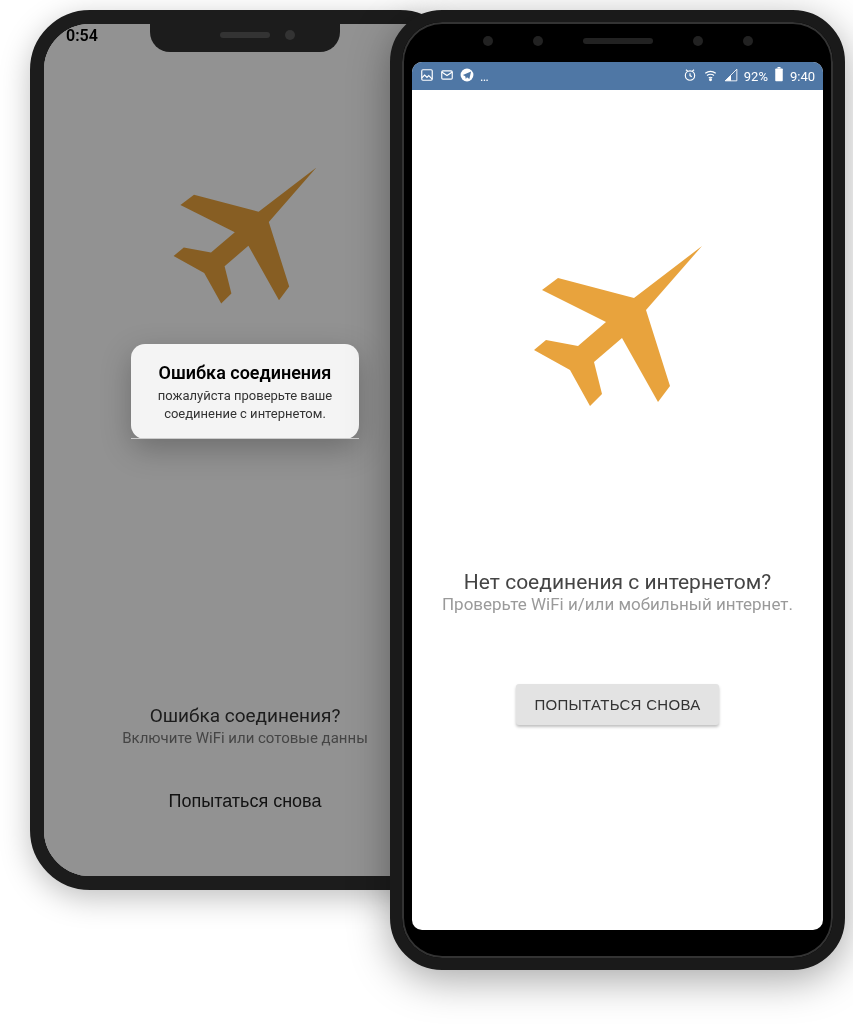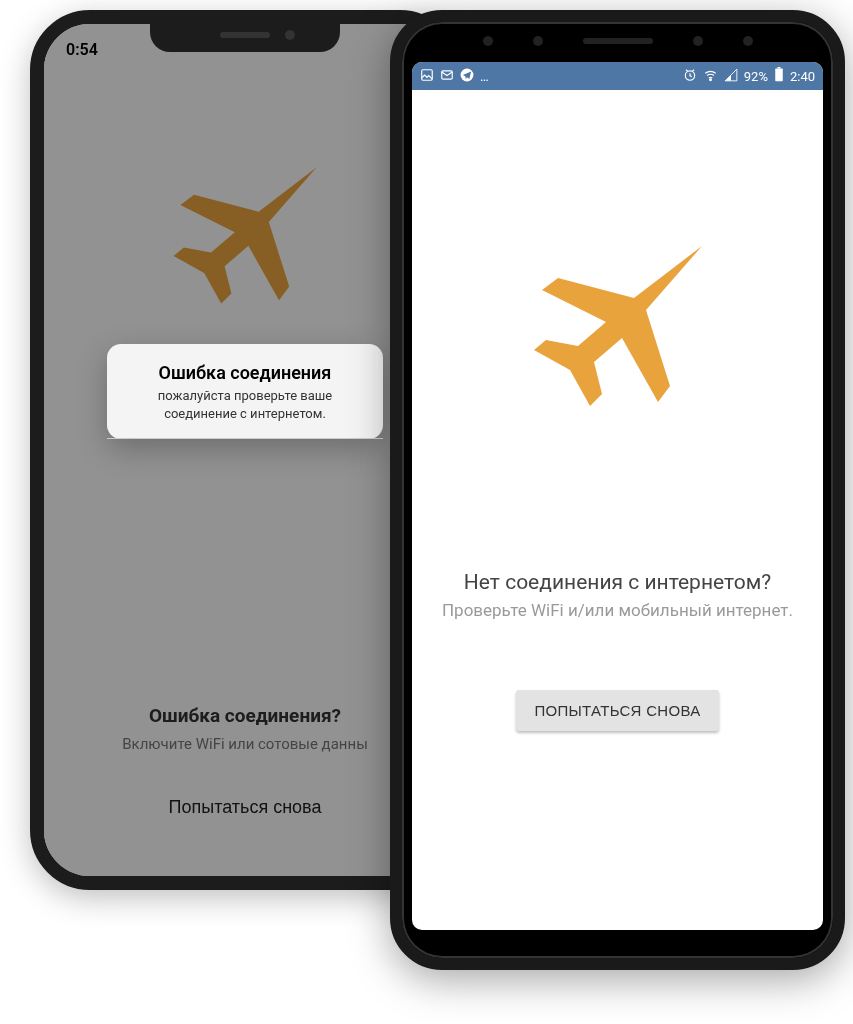--- a/index.html
+++ b/index.html
@@ -58,21 +58,21 @@
     background:#fbfbfb;
   }
   .iphone .overlay {
     position:absolute;
     inset:0;
     background:rgba(0,0,0,.42);
     z-index:10;
   }
   .iphone .statusbar {
     position:absolute;
-    top:16px; left:22px;
+    top:2px; left:22px;
     font-size:16px;
     font-weight:600;
     color:#000;
     z-index:5;
   }
   .iphone .content {
     position:absolute;
     inset:0;
     display:flex;
     flex-direction:column;
@@ -83,39 +83,38 @@
     margin-top:110px;
     height:210px;
     display:flex;
     align-items:center;
     justify-content:center;
   }
   .iphone .err-title {
     margin-top:360px;
     font-size:19px;
     color:#333;
-    font-weight:bold;
   }
   .iphone .err-sub {
-    margin-top:8px;
+    margin-top:2px;
     font-size:15px;
     color:#777;
   }
   .iphone .retry {
     margin-top:44px;
     font-size:18px;
     color:#222;
     background:none;
     border:none;
   }
   .iphone .alert {
     position:absolute;
     top:320px; left:50%;
     transform:translateX(-50%);
-    width:276px;
+    width:228px;
     background:#f4f4f4;
     border-radius:14px;
     z-index:20;
     box-shadow:0 10px 30px rgba(0,0,0,.25);
     text-align:center;
   }
   .iphone .alert h3 {
     font-size:18px;
     font-weight:600;
     padding:18px 16px 4px;
@@ -205,21 +204,20 @@
     display:flex;
     align-items:center;
     justify-content:center;
   }
   .android .err-title {
     margin-top:120px;
     font-size:21px;
     color:#444;
   }
   .android .err-sub {
-    margin-top:6px;
     font-size:17px;
     color:#9a9a9a;
   }
   .android .retry {
     margin-top:70px;
     padding:12px 18px;
     font-size:15px;
     letter-spacing:.3px;
     color:#333;
     background:#e3e3e3;
@@ -316,21 +314,21 @@
               <path d="M2 22h10V12z"></path>
             </svg>
         </span>
         <span>92%</span>
         <span class="sicon">
           <svg width="10" height="15" viewBox="0 0 12 20" fill="#fff">
               <rect x="1" y="2" width="10" height="17" rx="1"></rect>
               <rect x="4" y="0" width="4" height="2"></rect>
             </svg>
         </span>
-        <span>2:40</span>
+        <span>9:40</span>
       </div>
     </div>
 
     <div class="content">
       <div class="plane-area">
         <svg class="plane-svg" width="200" height="200" viewBox="0 0 100 100">
           <path fill="#e8a33d" d="M92 8 L58 34 L20 24 L12 30 L44 46 L30 58 L14 55 L8 60 L26 70 L36 88 L42 82 L38 66 L52 54 L70 86 L76 78 L64 40 Z"></path>
         </svg>
       </div>
       <div class="err-title">Нет соединения с интернетом?</div>

